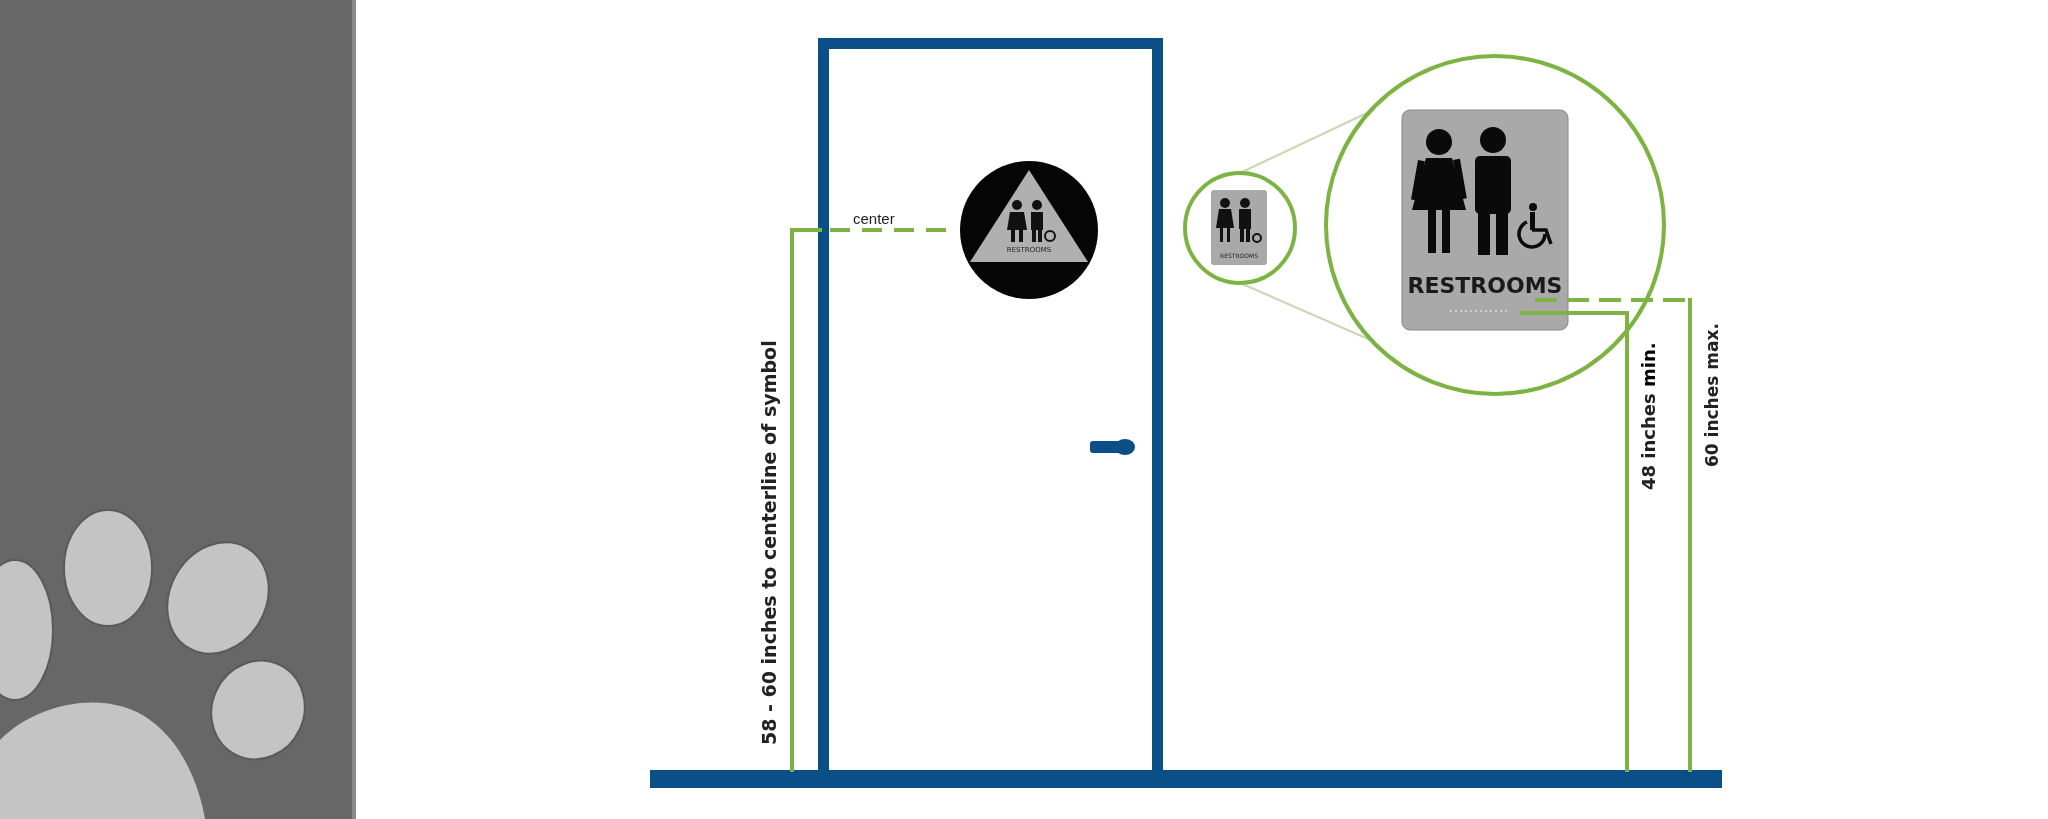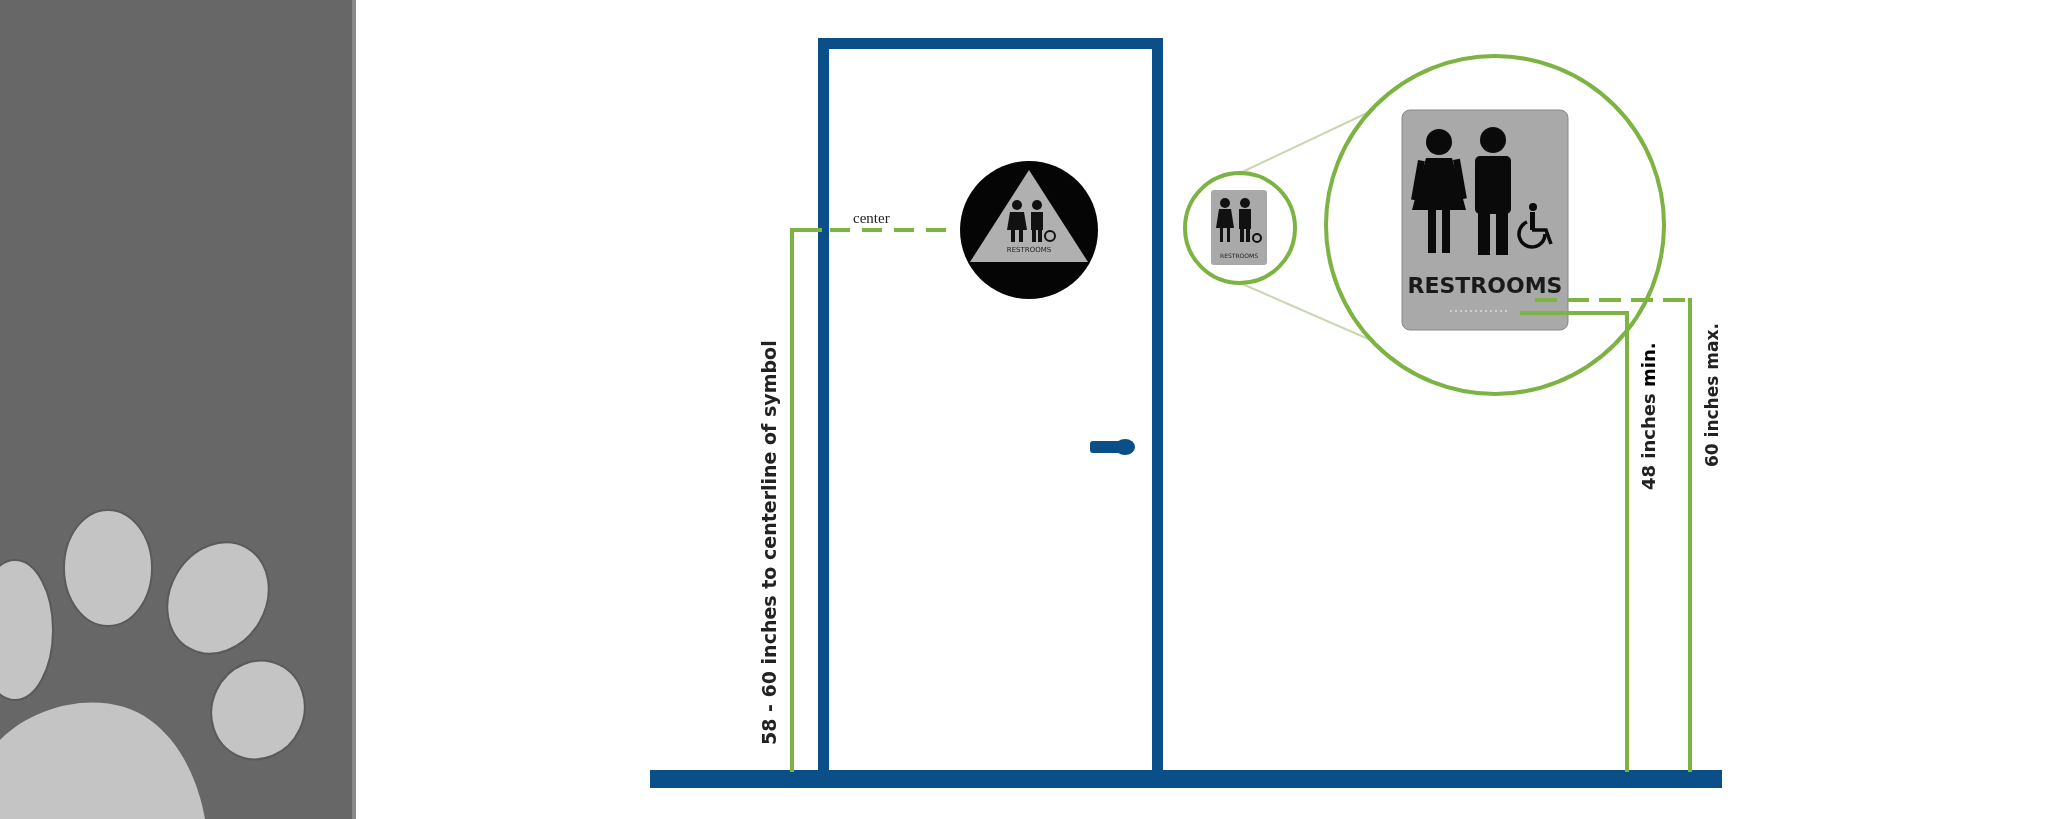--- a/index.html
+++ b/index.html
@@ -14,21 +14,21 @@
   }
   .sidebar-edge {
     position: absolute; left: 352px; top: 0; width: 4px; height: 819px; background: #8a8a8a;
   }
   svg.diagram { position: absolute; left: 0; top: 0; }
   .vlabel {
     position: absolute; transform-origin: left top; transform: rotate(-90deg);
     white-space: nowrap; color: #222; font-family: "DejaVu Sans", sans-serif;
   }
   .center-label {
-    position: absolute; font-size: 15px; color: #222; font-family: Liberation Serif, serif;
+    position: absolute; font-size: 15px; color: #222; font-family: Liberation Sans, sans-serif;
   }
 </style>
 </head>
 <body>
 
 <div class="sidebar">
   <svg width="352" height="819">
     <ellipse cx="15" cy="630" rx="38" ry="70" fill="#c4c4c4" stroke="#5a5a5a" stroke-width="2"></ellipse>
     <ellipse cx="108" cy="568" rx="44" ry="58" fill="#c4c4c4" stroke="#5a5a5a" stroke-width="2"></ellipse>
     <ellipse cx="218" cy="598" rx="48" ry="58" fill="#c4c4c4" stroke="#5a5a5a" stroke-width="2" transform="rotate(30 218 598)"></ellipse>

